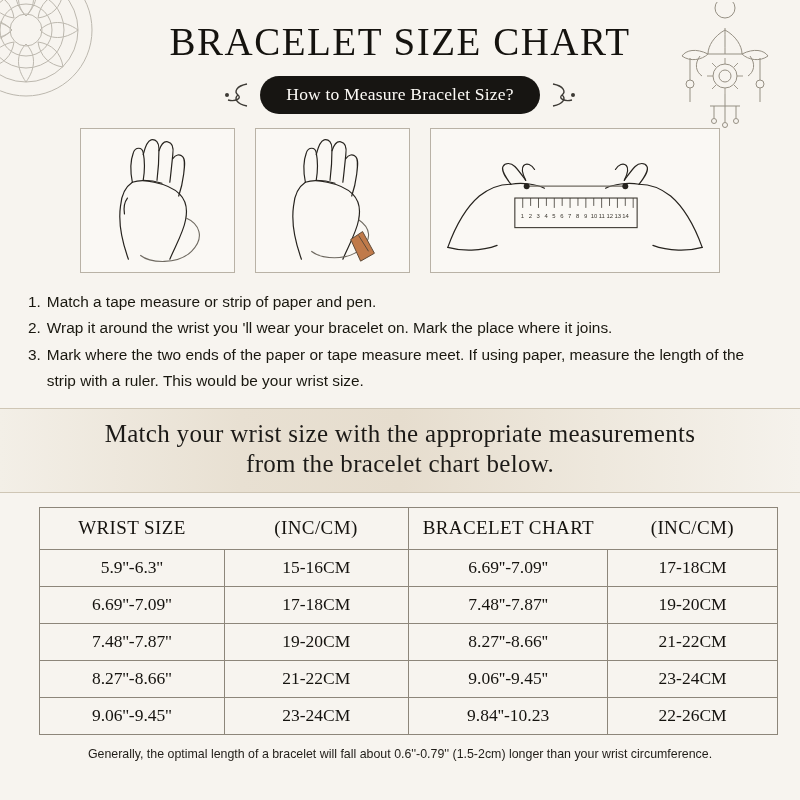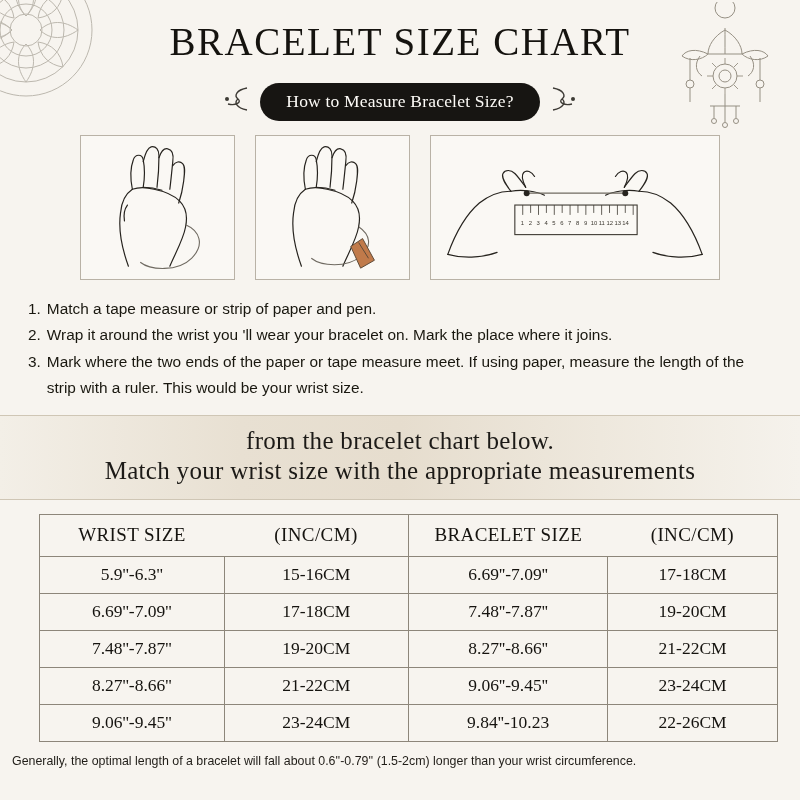--- a/index.html
+++ b/index.html
@@ -64,21 +64,20 @@
   }
   .pill {
     background: #171512;
     color: #fdfbf7;
     border-radius: 22px;
     padding: 8px 26px 9px 26px;
     font-family: "Liberation Serif", serif;
     font-size: 17.5px;
     letter-spacing: 0.2px;
     white-space: nowrap;
-    margin-top: 7px;
   }
   .swirl {
     width: 26px;
     height: 30px;
     opacity: 0.85;
   }
 
   
   .illus-row {
     display: flex;
@@ -146,21 +145,21 @@
     font-size: 19px;
     letter-spacing: 0.4px;
     padding: 9px 2px 10px 2px;
   }
   .hcell-left { border-right: none !important; }
   .hcell-right { border-left: none !important; }
 
   
   .footnote {
     margin-top: 12px;
-    text-align: left;
+    text-align: center;
     font-size: 12.4px;
     color: #201d18;
     padding: 0 12px;
   }
 </style>
 </head>
 <body>
 
 <div class="page">
 
@@ -360,31 +359,31 @@
       <span class="num">2.</span>
       <span class="txt">Wrap it around the wrist you 'll wear your bracelet on. Mark the place where it joins.</span>
     </div>
     <div class="step">
       <span class="num">3.</span>
       <span class="txt">Mark where the two ends of the paper or tape measure meet. If using paper, measure the length of the strip with a ruler. This would be your wrist size.</span>
     </div>
   </div>
 
   <div class="banner">
+    <div>Match your wrist size with the appropriate measurements</div>
     <div>from the bracelet chart below.</div>
-    <div>Match your wrist size with the appropriate measurements</div>
   </div>
 
   <div class="table-wrap">
     <table class="sizes">
       <thead>
         <tr>
           <th class="hcell-left" style="width:25%">WRIST SIZE</th>
           <th class="hcell-right" style="width:25%">(INC/CM)</th>
-          <th class="hcell-left" style="width:27%">BRACELET SIZE</th>
+          <th class="hcell-left" style="width:27%">BRACELET CHART</th>
           <th class="hcell-right" style="width:23%">(INC/CM)</th>
         </tr>
       </thead>
       <tbody>
         <tr>
           <td>5.9''-6.3''</td>
           <td>15-16CM</td>
           <td>6.69''-7.09''</td>
           <td>17-18CM</td>
         </tr>

